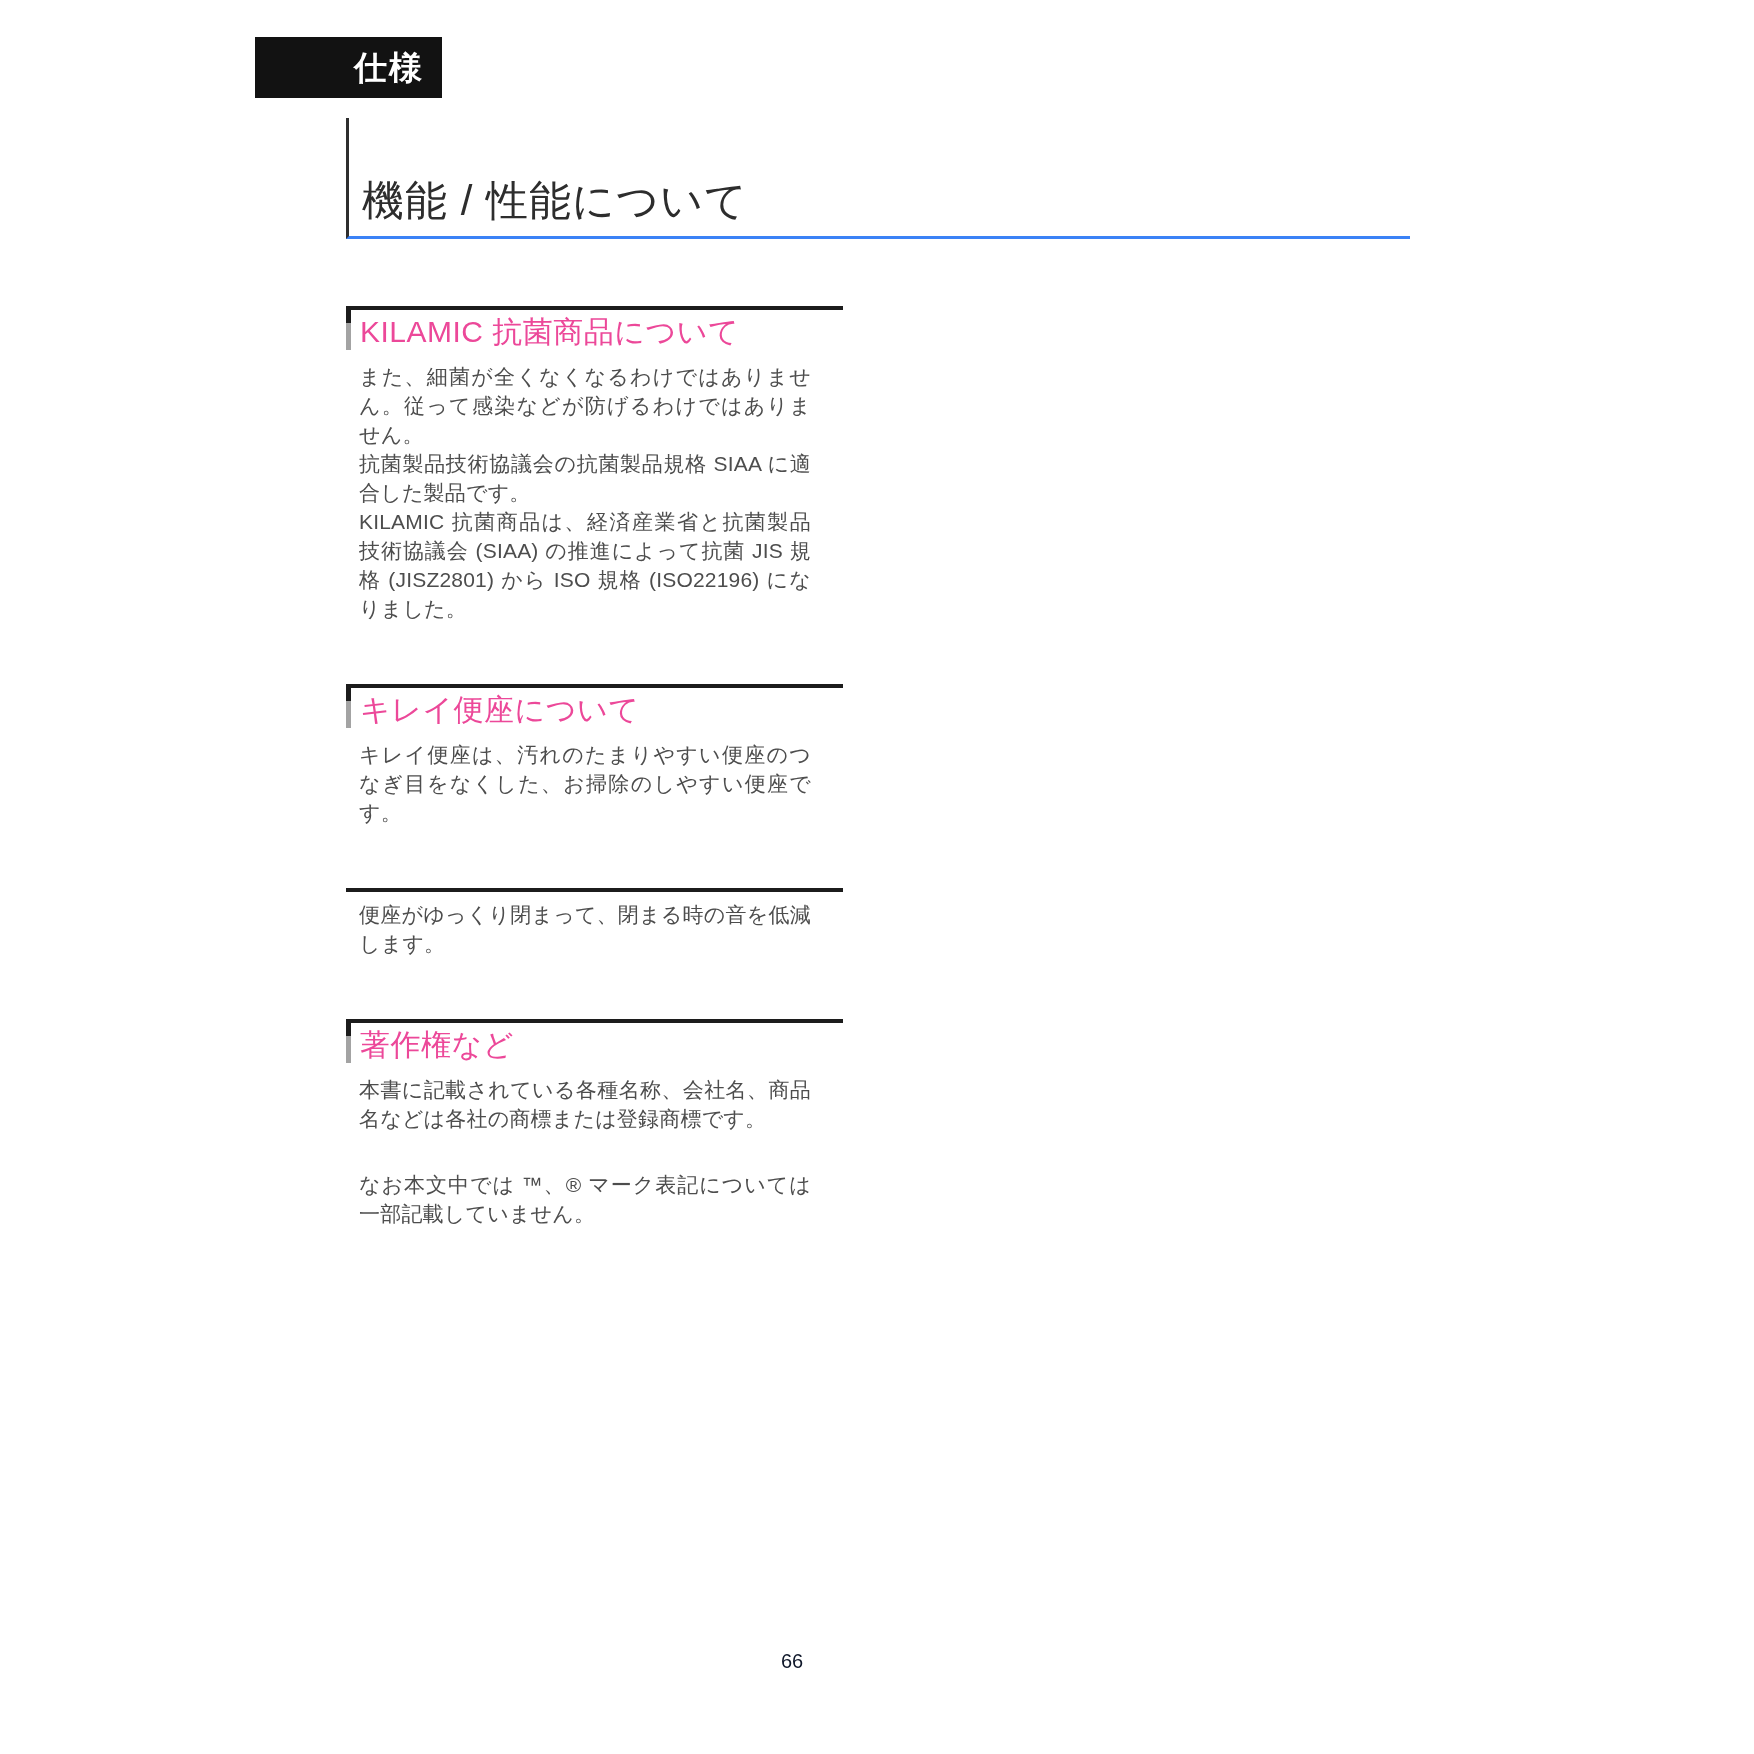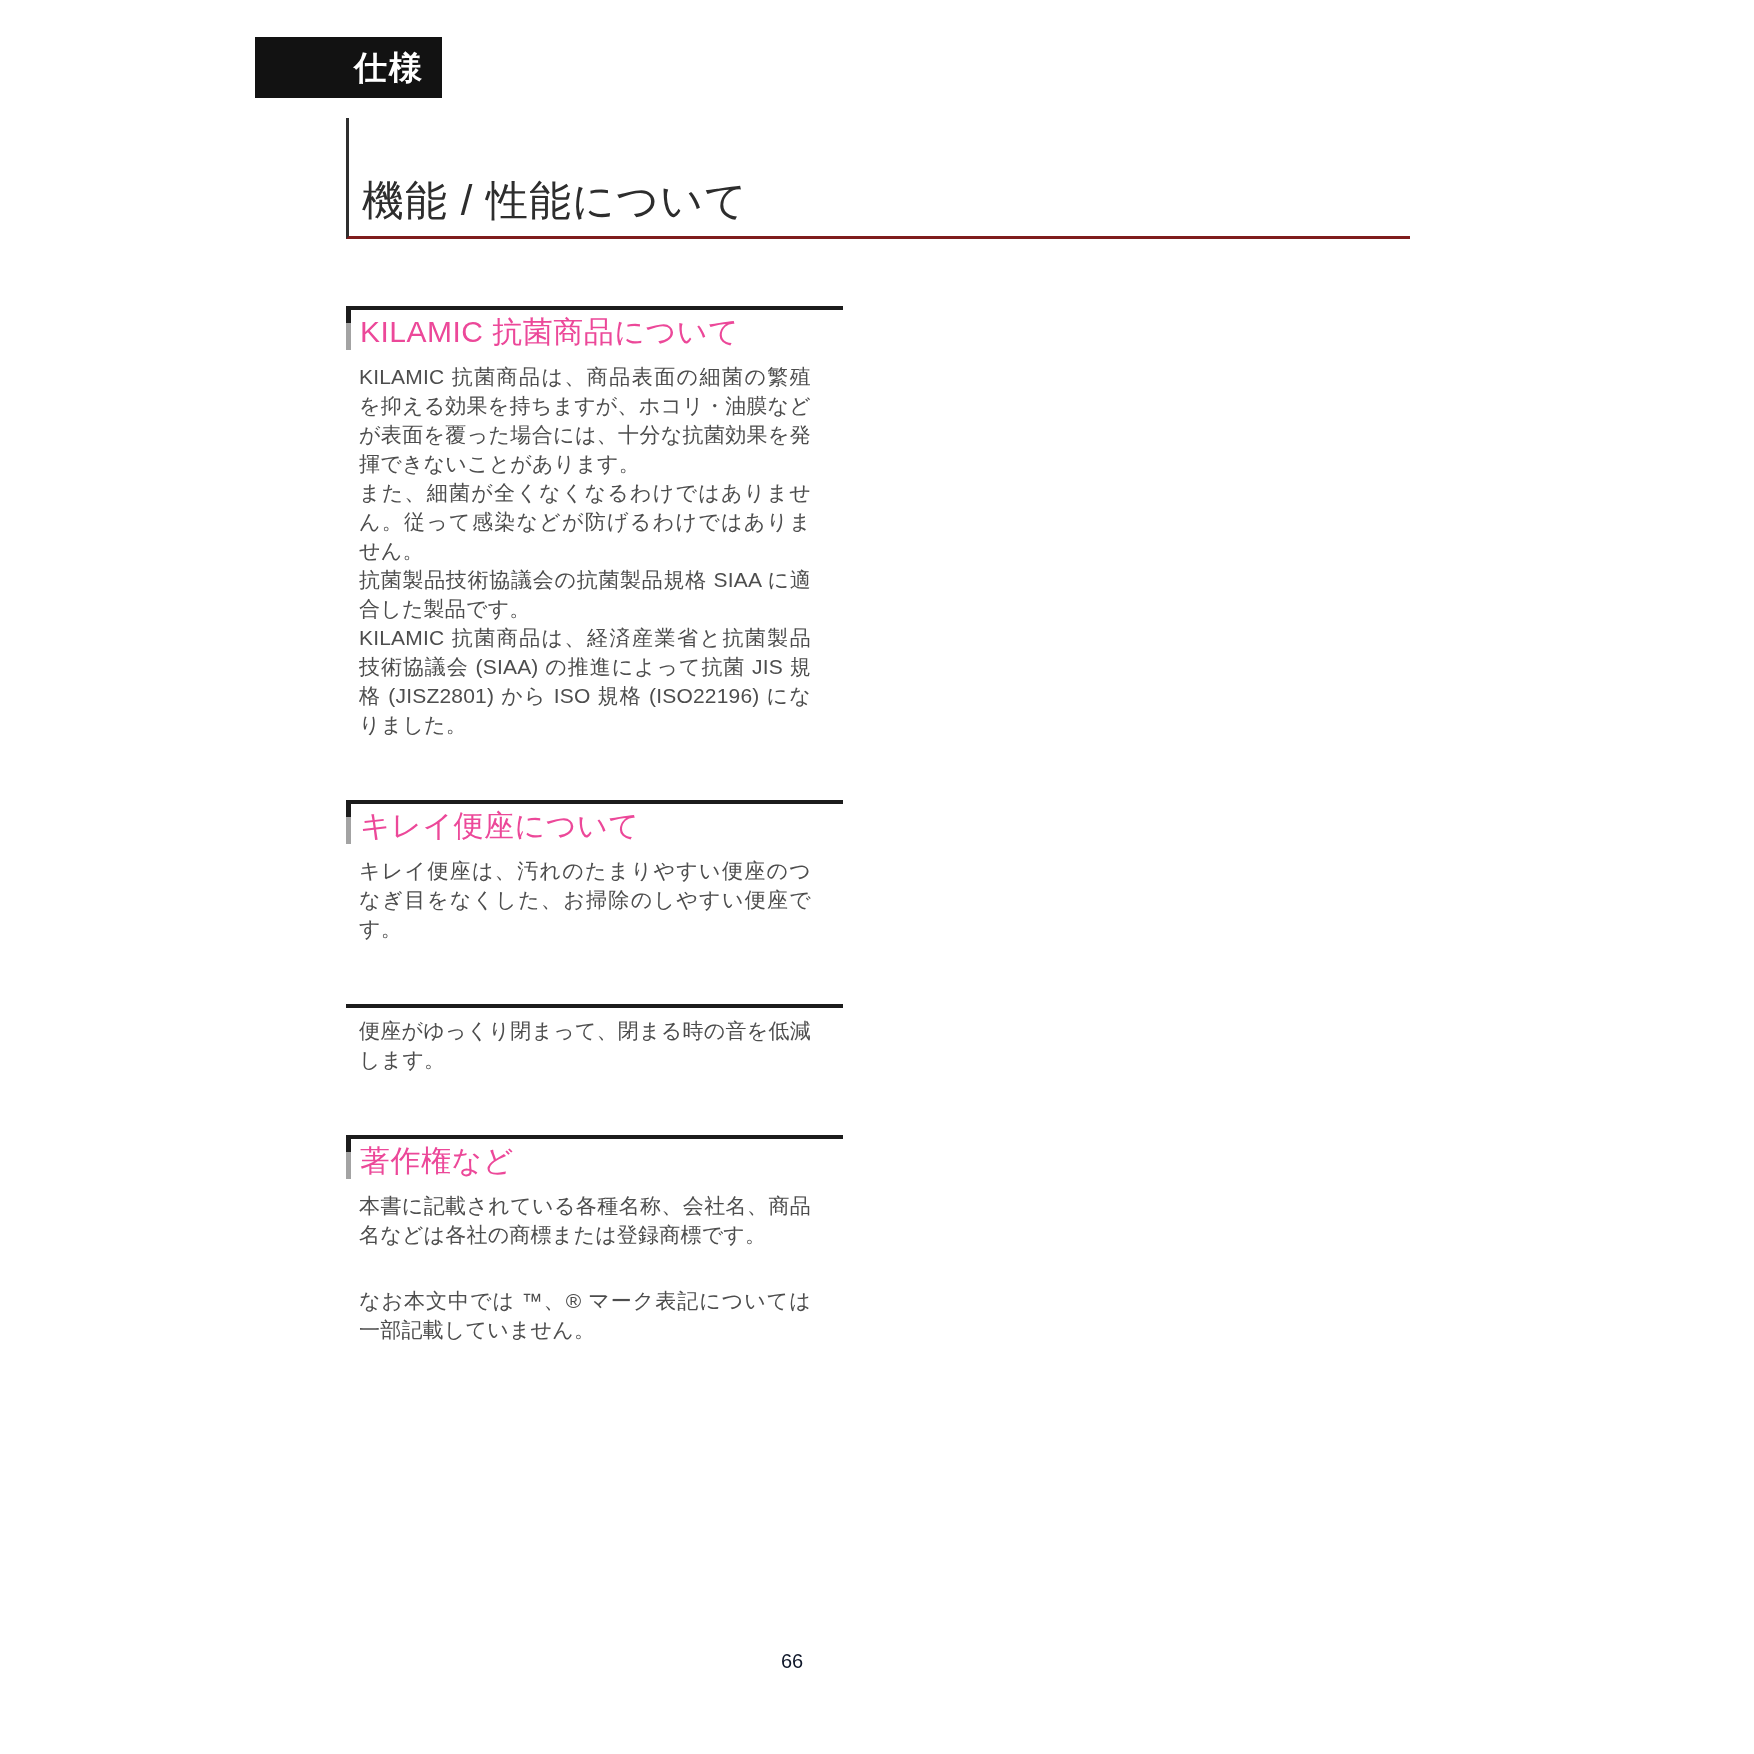--- a/index.html
+++ b/index.html
@@ -39,21 +39,21 @@
   }
 
   
   .title-block {
     position: absolute;
     left: 346px;
     top: 118px;
     width: 1064px;
     height: 121px;
     border-left: 3px solid #2e2e2e;
-    border-bottom: 3px solid #7f1d1d;
+    border-bottom: 3px solid #3b82f6;
     box-sizing: border-box;
   }
   .page-title {
     position: absolute;
     left: 13px;
     bottom: 7px;
     margin: 0;
     font-size: 42px;
     font-weight: 400;
     color: #2d2d2d;
@@ -139,21 +139,20 @@
   </div>
 
   <div class="content-column">
 
     <section class="section">
       <div class="section-heading">
         <span class="heading-bar"></span>
         <h2 class="heading-text">KILAMIC 抗菌商品について</h2>
       </div>
       <div class="section-body">
-        <p>KILAMIC 抗菌商品は、商品表面の細菌の繁殖を抑える効果を持ちますが、ホコリ・油膜などが表面を覆った場合には、十分な抗菌効果を発揮できないことがあります。</p>
         <p>また、細菌が全くなくなるわけではありません。従って感染などが防げるわけではありません。</p>
         <p>抗菌製品技術協議会の抗菌製品規格 SIAA に適合した製品です。</p>
         <p>KILAMIC 抗菌商品は、経済産業省と抗菌製品技術協議会 (SIAA) の推進によって抗菌 JIS 規格 (JISZ2801) から ISO 規格 (ISO22196) になりました。</p>
       </div>
     </section>
 
     <section class="section">
       <div class="section-heading">
         <span class="heading-bar"></span>
         <h2 class="heading-text">キレイ便座について</h2>

